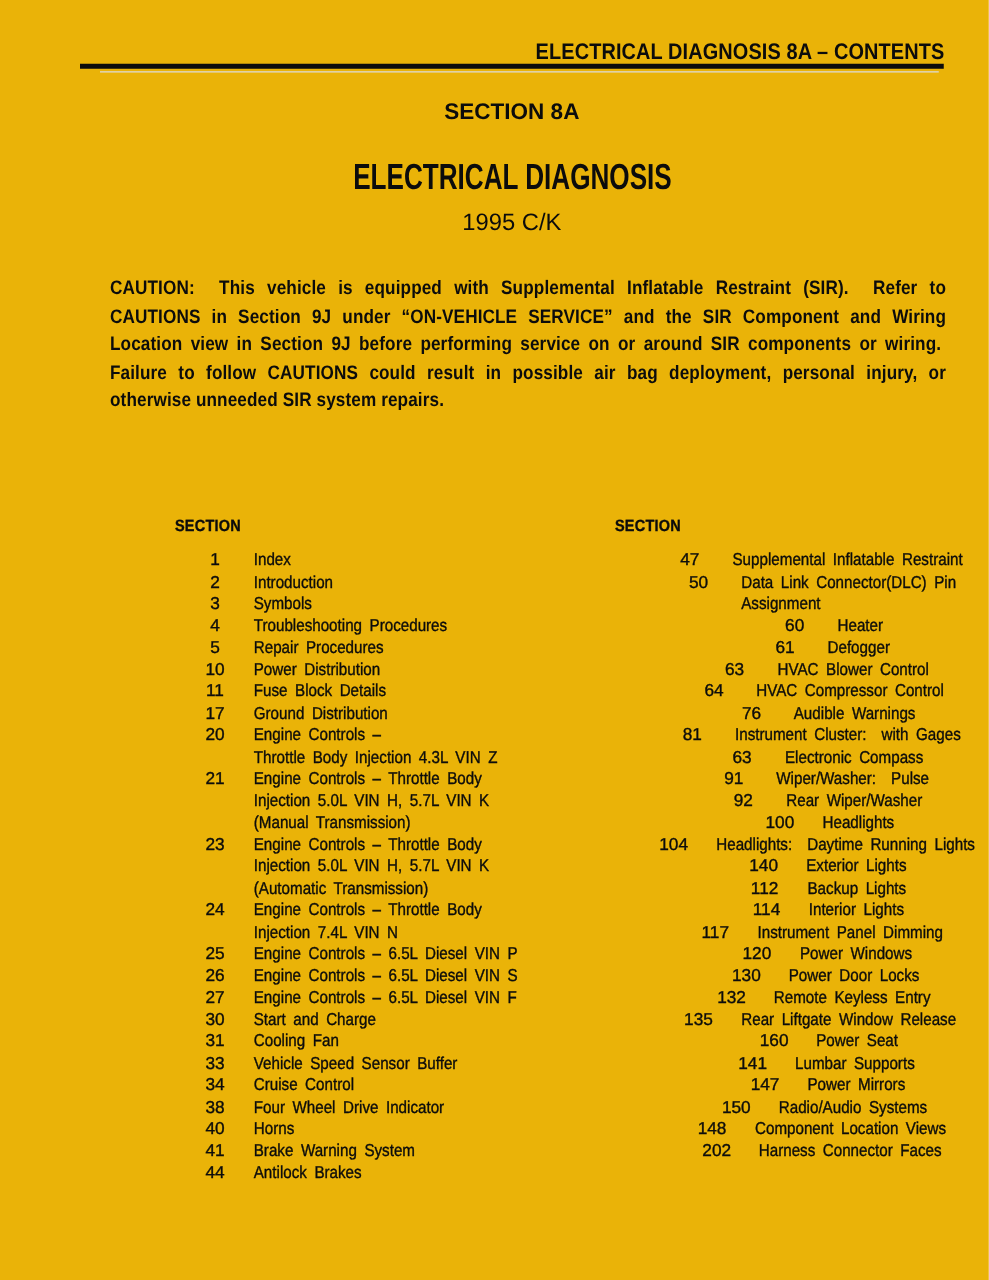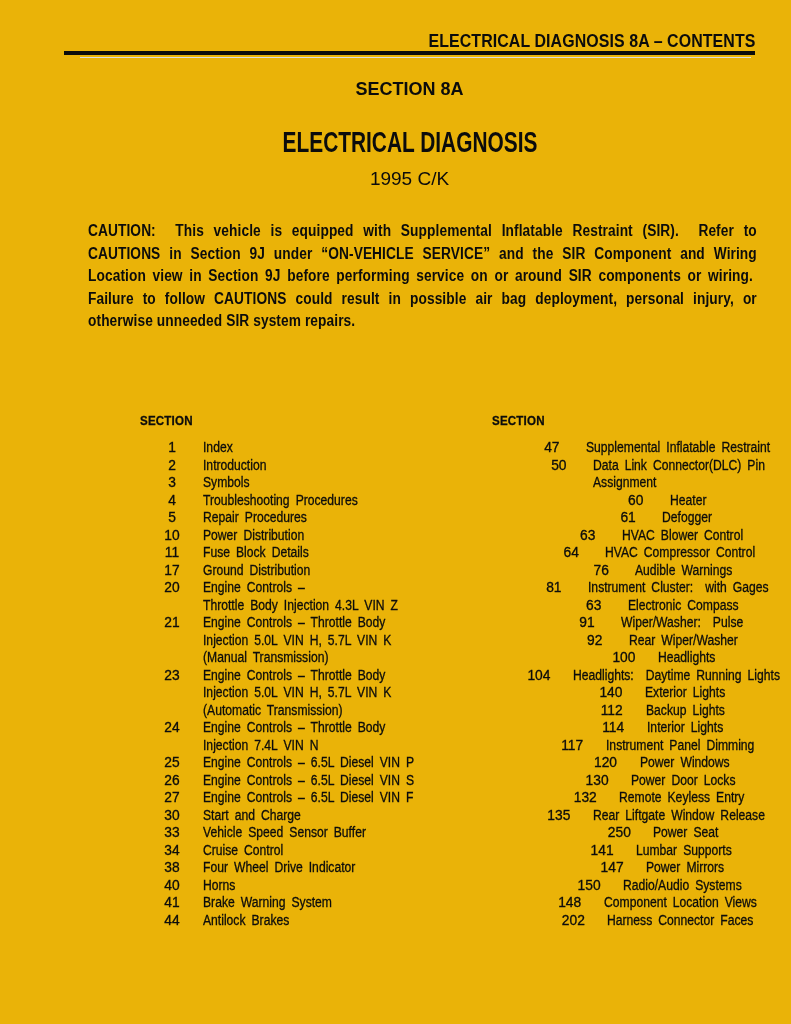--- a/index.html
+++ b/index.html
@@ -218,20 +218,24 @@
           </div>
           <div class="toc-row">
             <span class="toc-num">27</span>
             <span class="toc-title">Engine Controls – 6.5L Diesel VIN F</span>
           </div>
           <div class="toc-row">
             <span class="toc-num">30</span>
             <span class="toc-title">Start and Charge</span>
           </div>
           <div class="toc-row">
+            <span class="toc-num">31</span>
+            <span class="toc-title">Cooling Fan</span>
+          </div>
+          <div class="toc-row">
             <span class="toc-num">33</span>
             <span class="toc-title">Vehicle Speed Sensor Buffer</span>
           </div>
           <div class="toc-row">
             <span class="toc-num">34</span>
             <span class="toc-title">Cruise Control</span>
           </div>
           <div class="toc-row">
             <span class="toc-num">38</span>
             <span class="toc-title">Four Wheel Drive Indicator</span>
@@ -332,21 +336,21 @@
           </div>
           <div class="toc-row">
             <span class="toc-num">132</span>
             <span class="toc-title">Remote Keyless Entry</span>
           </div>
           <div class="toc-row">
             <span class="toc-num">135</span>
             <span class="toc-title">Rear Liftgate Window Release</span>
           </div>
           <div class="toc-row">
-            <span class="toc-num">250</span>
+            <span class="toc-num">160</span>
             <span class="toc-title">Power Seat</span>
           </div>
           <div class="toc-row">
             <span class="toc-num">141</span>
             <span class="toc-title">Lumbar Supports</span>
           </div>
           <div class="toc-row">
             <span class="toc-num">147</span>
             <span class="toc-title">Power Mirrors</span>
           </div>

